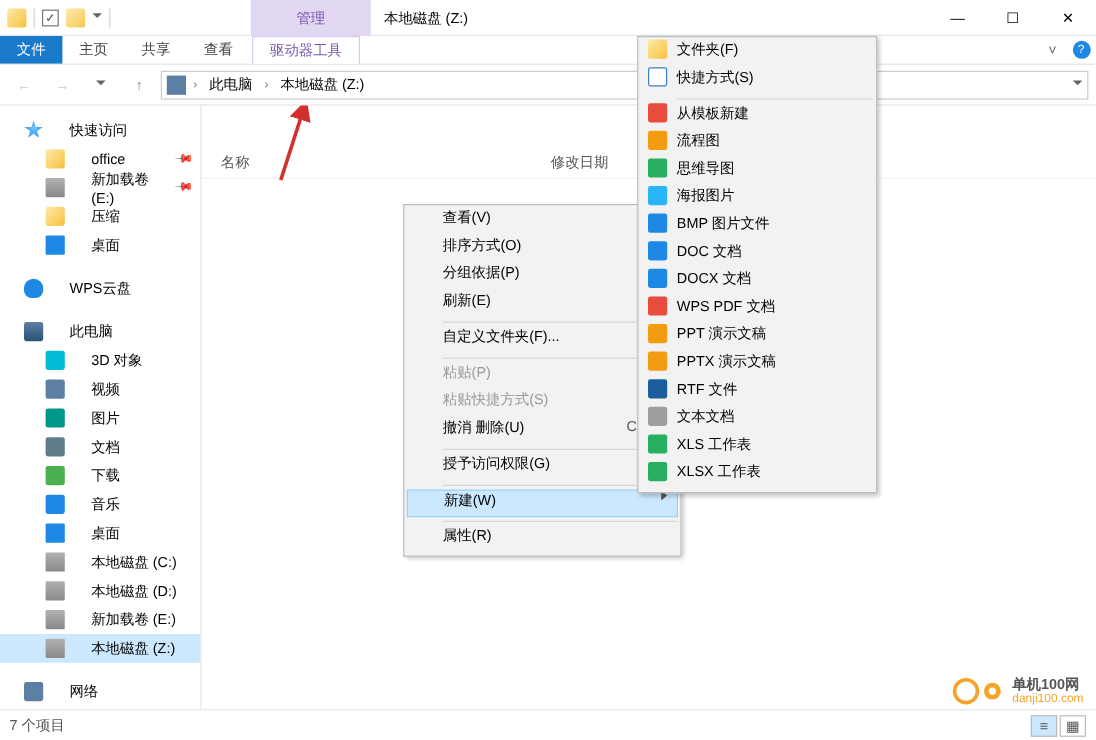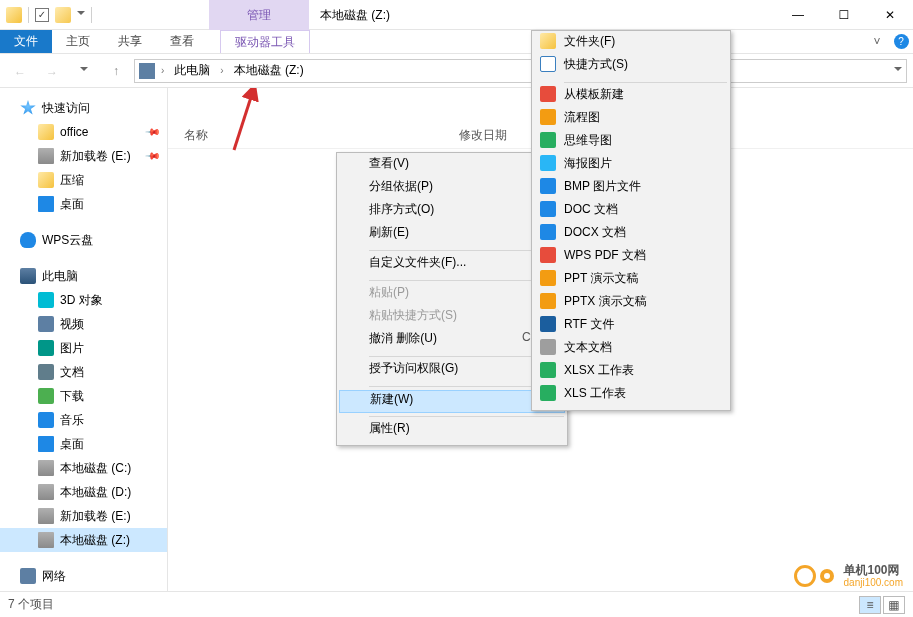--- a/index.html
+++ b/index.html
@@ -35,21 +35,21 @@
 .path { flex: 1; height: 24px; border: 1px solid #ccc; display: flex; align-items: center; padding: 0 4px; gap: 2px; }
 .crumb-ico { width:16px; height:16px; background: #5d7fa3; }
 .crumb-sep { color: #777; padding: 0 4px; font-size: 10px; }
 .crumb { padding: 0 4px; }
 .path .dd { margin-left: auto; }
 
 
 .body { position: absolute; top: 88px; left: 0; right: 0; bottom: 26px; display: flex; }
 .nav { width: 168px; border-right: 1px solid #e5e5e5; overflow-y: auto; padding-top: 8px; }
 .nav-group { margin-bottom: 12px; }
-.nav-item { height: 24px; display: flex; align-items: center; padding-left: 20px; gap: 6px; }
+.nav-item { height: 24px; display: flex; align-items: center; padding-left: 20px; gap: 22px; }
 .nav-item.child { padding-left: 38px; }
 .nav-item.selected { background: #cce8ff; }
 .nav-ico { width: 16px; height: 16px; border-radius: 2px; flex-shrink:0; }
 .nav-pin { margin-left: auto; margin-right: 8px; color: #888; font-size: 10px; transform: rotate(45deg); }
 .ico-star { background: radial-gradient(circle at 50% 40%, #6fc2ff, #1e88e5); clip-path: polygon(50% 0,61% 35%,98% 35%,68% 57%,79% 91%,50% 70%,21% 91%,32% 57%,2% 35%,39% 35%); }
 .ico-folder { background: linear-gradient(135deg,#ffe9a6,#f5c23e); }
 .ico-drive { background: linear-gradient(#b0b0b0,#8a8a8a); border-radius: 1px; }
 .ico-desktop { background: #1e88e5; border-radius: 1px; }
 .ico-cloud { background: #1e88e5; border-radius: 50% 50% 40% 40%; }
 .ico-pc { background: linear-gradient(#5d7fa3,#2b5278); }
@@ -66,21 +66,21 @@
 .col { padding-left: 16px; }
 .col.name { width: 275px; }
 .col.date { width: 160px; }
 .empty-msg { color: #555; text-align: center; margin-top: 28px; padding-left: 260px; }
 
 
 .arrow { position: absolute; left: 194px; top: 88px; pointer-events: none; }
 
 
 .ctxmenu { position: absolute; background: #f2f2f2; border: 1px solid #bcbcbc; box-shadow: 2px 2px 4px rgba(0,0,0,.25); padding: 2px; }
-.ctxmenu.primary { left: 336px; top: 152px; width: 232px; }
+.ctxmenu.primary { left: 336px; top: 170px; width: 232px; }
 .ctxmenu.sub { left: 531px; top: 30px; width: 200px; }
 .ctx-item { height: 23px; display: flex; align-items: flex-start; padding: 0 24px 0 30px; position: relative; }
 .ctx-item.hl { background: #cce8ff; border: 1px solid #99d1ff; }
 .ctx-item.disabled { color: #9a9a9a; }
 .ctx-sep { height: 1px; background: #d6d6d6; margin: 3px 1px 3px 30px; }
 .ctx-arrow { position: absolute; right: 8px; }
 .ctx-arrow::after { content: ""; display: block; border-top: 4px solid transparent; border-bottom: 4px solid transparent; border-left: 5px solid #555; }
 .ctx-short { position: absolute; right: 10px; color: #555; }
 .ctx-ico { position: absolute; left: 6px; width: 16px; height: 16px; border-radius: 2px; }
 .cico-folder { background: linear-gradient(135deg,#ffe9a6,#f5c23e); }
@@ -129,21 +129,21 @@
     <div>☐</div>
     <div>✕</div>
   </div>
 </div>
 
 <div class="ribbon">
   <div class="rtab file">文件</div>
   <div class="rtab">主页</div>
   <div class="rtab">共享</div>
   <div class="rtab">查看</div>
-  <div class="rtab context" style="margin-left:12px">驱动器工具</div>
+  <div class="rtab context" style="margin-left:2px">驱动器工具</div>
   <div class="spacer"></div>
   <div class="rexpand">˅</div>
   <div class="rhelp">
       <div class="rhelp-circle">?</div>
     </div>
 </div>
 
 <div class="addrbar">
   <div class="navbtn disabled">←</div>
   <div class="navbtn disabled">→</div>
@@ -272,25 +272,25 @@
     </defs>
   <line x1="40" y1="62" x2="58" y2="6" stroke="#d32f2f" stroke-width="3" marker-end="url(#ah)"></line>
 </svg>
 
 <div class="ctxmenu primary" id="ctx1">
     <div class="ctx-item">
       <span>查看(V)</span>
       <span class="ctx-arrow"></span>
     </div>
     <div class="ctx-item">
+      <span>排序方式(O)</span>
+      <span class="ctx-arrow"></span>
+    </div>
+    <div class="ctx-item">
       <span>分组依据(P)</span>
-      <span class="ctx-arrow"></span>
-    </div>
-    <div class="ctx-item">
-      <span>排序方式(O)</span>
       <span class="ctx-arrow"></span>
     </div>
     <div class="ctx-item">
       <span>刷新(E)</span>
     </div>
     <div class="ctx-sep"></div>
     <div class="ctx-item">
       <span>自定义文件夹(F)...</span>
     </div>
     <div class="ctx-sep"></div>
@@ -373,25 +373,25 @@
     <div class="ctx-item">
       <div class="ctx-ico cico-navy"></div>
       <span>RTF 文件</span>
     </div>
     <div class="ctx-item">
       <div class="ctx-ico cico-gray"></div>
       <span>文本文档</span>
     </div>
     <div class="ctx-item">
       <div class="ctx-ico cico-green"></div>
+      <span>XLS 工作表</span>
+    </div>
+    <div class="ctx-item">
+      <div class="ctx-ico cico-green"></div>
       <span>XLSX 工作表</span>
-    </div>
-    <div class="ctx-item">
-      <div class="ctx-ico cico-green"></div>
-      <span>XLS 工作表</span>
     </div>
   </div>
 
 <div class="status">
   <span>7 个项目</span>
   <div class="viewbtns">
     <div class="viewbtn active">≡</div>
     <div class="viewbtn">▦</div>
   </div>
 </div>

